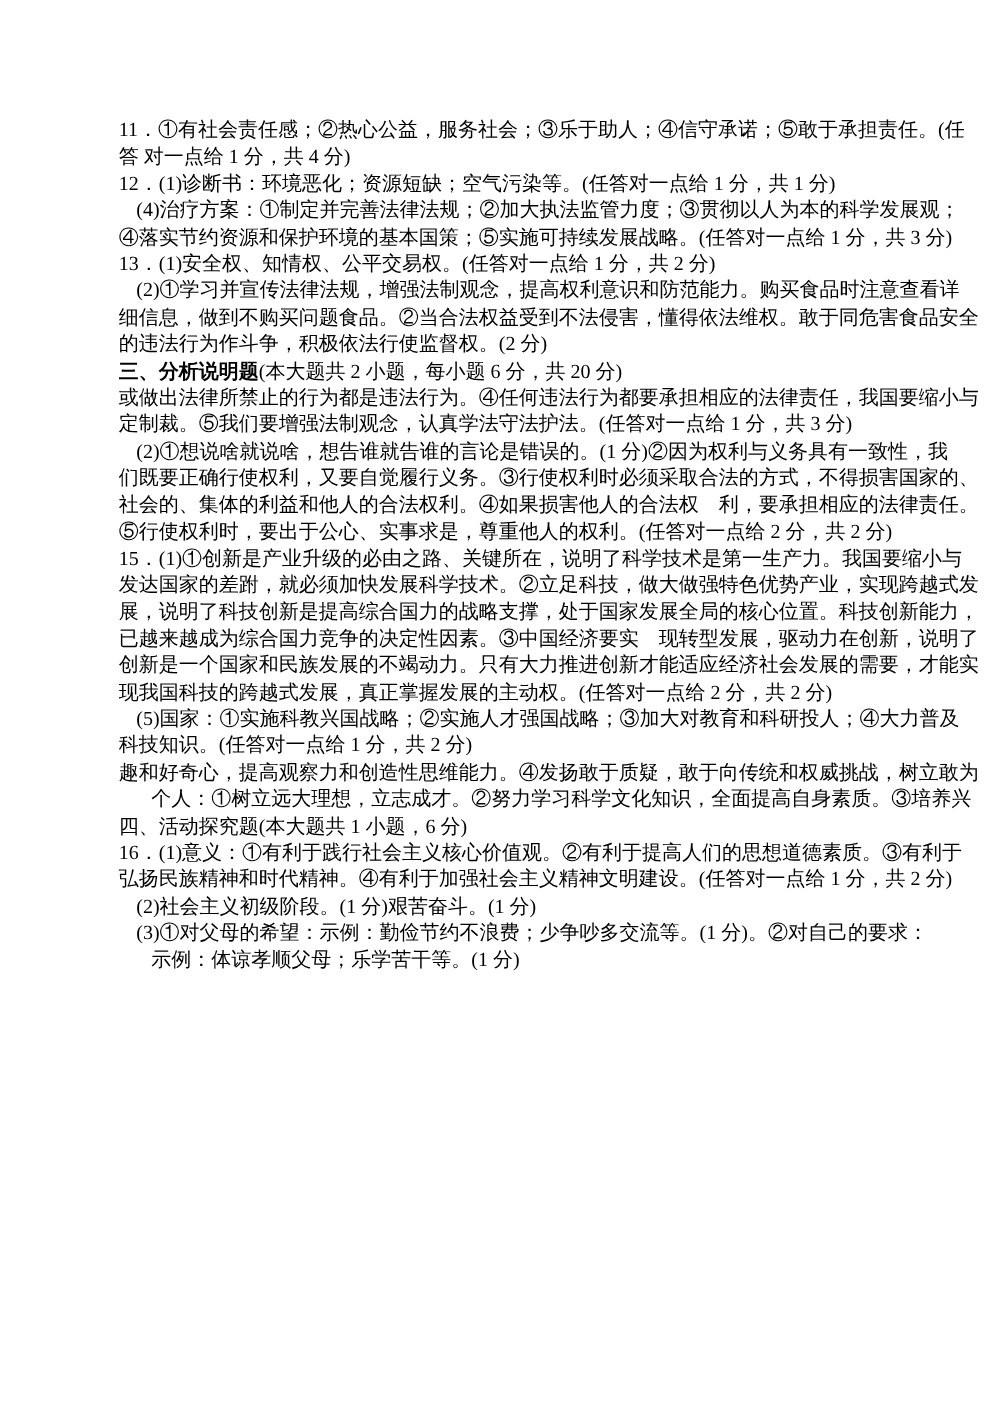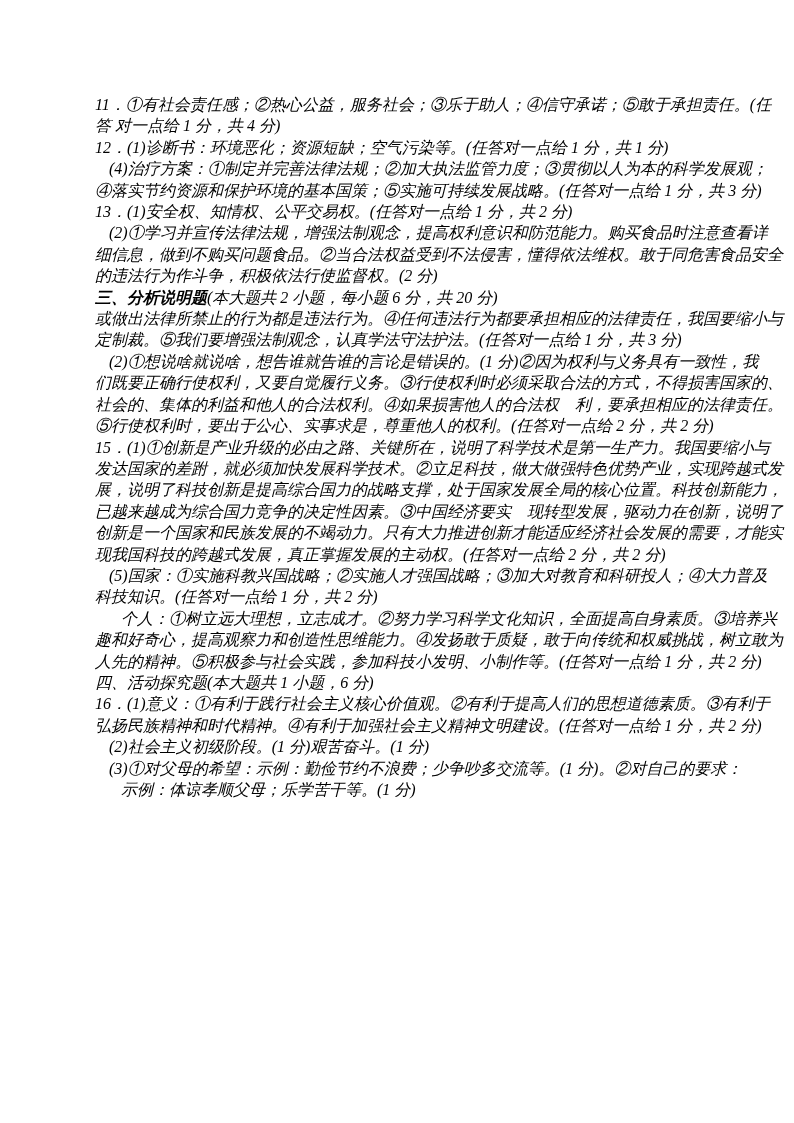--- a/index.html
+++ b/index.html
@@ -6,21 +6,20 @@
     margin: 0;
     padding: 0;
     background: #ffffff;
   }
   .page {
     position: relative;
     width: 794px;
     height: 1123px;
     background: #ffffff;
     overflow: hidden;
-    font-style: italic;
   }
   .textblock {
     position: absolute;
     left: 95px;
     top: 94px;
     width: 640px;
     font-family: "Liberation Serif", "DejaVu Serif", serif;
     font-size: 16px;
     line-height: 21.4px;
     color: #000000;
@@ -56,23 +55,22 @@
       <div class="line ind0"><span>社会的、集体的利益和他人的合法权利。④如果损害他人的合法权　利，要承担相应的法律责任。</span></div>
       <div class="line ind0"><span>⑤行使权利时，要出于公心、实事求是，尊重他人的权利。(任答对一点给 2 分，共 2 分)</span></div>
       <div class="line ind0"><span>15．(1)①创新是产业升级的必由之路、关键所在，说明了科学技术是第一生产力。我国要缩小与</span></div>
       <div class="line ind0"><span>发达国家的差跗，就必须加快发展科学技术。②立足科技，做大做强特色优势产业，实现跨越式发</span></div>
       <div class="line ind0"><span>展，说明了科技创新是提高综合国力的战略支撑，处于国家发展全局的核心位置。科技创新能力，</span></div>
       <div class="line ind0"><span>已越来越成为综合国力竞争的决定性因素。③中国经济要实　现转型发展，驱动力在创新，说明了</span></div>
       <div class="line ind0"><span>创新是一个国家和民族发展的不竭动力。只有大力推进创新才能适应经济社会发展的需要，才能实</span></div>
       <div class="line ind0"><span>现我国科技的跨越式发展，真正掌握发展的主动权。(任答对一点给 2 分，共 2 分)</span></div>
       <div class="line ind1"><span>(5)国家：①实施科教兴国战略；②实施人才强国战略；③加大对教育和科研投人；④大力普及</span></div>
       <div class="line ind0"><span>科技知识。(任答对一点给 1 分，共 2 分)</span></div>
+      <div class="line ind0"><span>趣和好奇心，提高观察力和创造性思维能力。④发扬敢于质疑，敢于向传统和权威挑战，树立敢为</span></div>
       <div class="line ind2"><span>个人：①树立远大理想，立志成才。②努力学习科学文化知识，全面提高自身素质。③培养兴</span></div>
-      <div class="line ind0"><span>趣和好奇心，提高观察力和创造性思维能力。④发扬敢于质疑，敢于向传统和权威挑战，树立敢为</span></div>
-      <div class="line ind0"><span>人先的精神。⑤积极参与社会实践，参加科技小发明、小制作等。(任答对一点给 1 分，共 2 分)</span></div>
       <div class="line ind0"><span>四、活动探究题(本大题共 1 小题，6 分)</span></div>
       <div class="line ind0"><span>16．(1)意义：①有利于践行社会主义核心价值观。②有利于提高人们的思想道德素质。③有利于</span></div>
       <div class="line ind0"><span>弘扬民族精神和时代精神。④有利于加强社会主义精神文明建设。(任答对一点给 1 分，共 2 分)</span></div>
       <div class="line ind1"><span>(2)社会主义初级阶段。(1 分)艰苦奋斗。(1 分)</span></div>
       <div class="line ind1"><span>(3)①对父母的希望：示例：勤俭节约不浪费；少争吵多交流等。(1 分)。②对自己的要求：</span></div>
       <div class="line ind2"><span>示例：体谅孝顺父母；乐学苦干等。(1 分)</span></div>
     </div>
 </div>
 
 </body></html>

